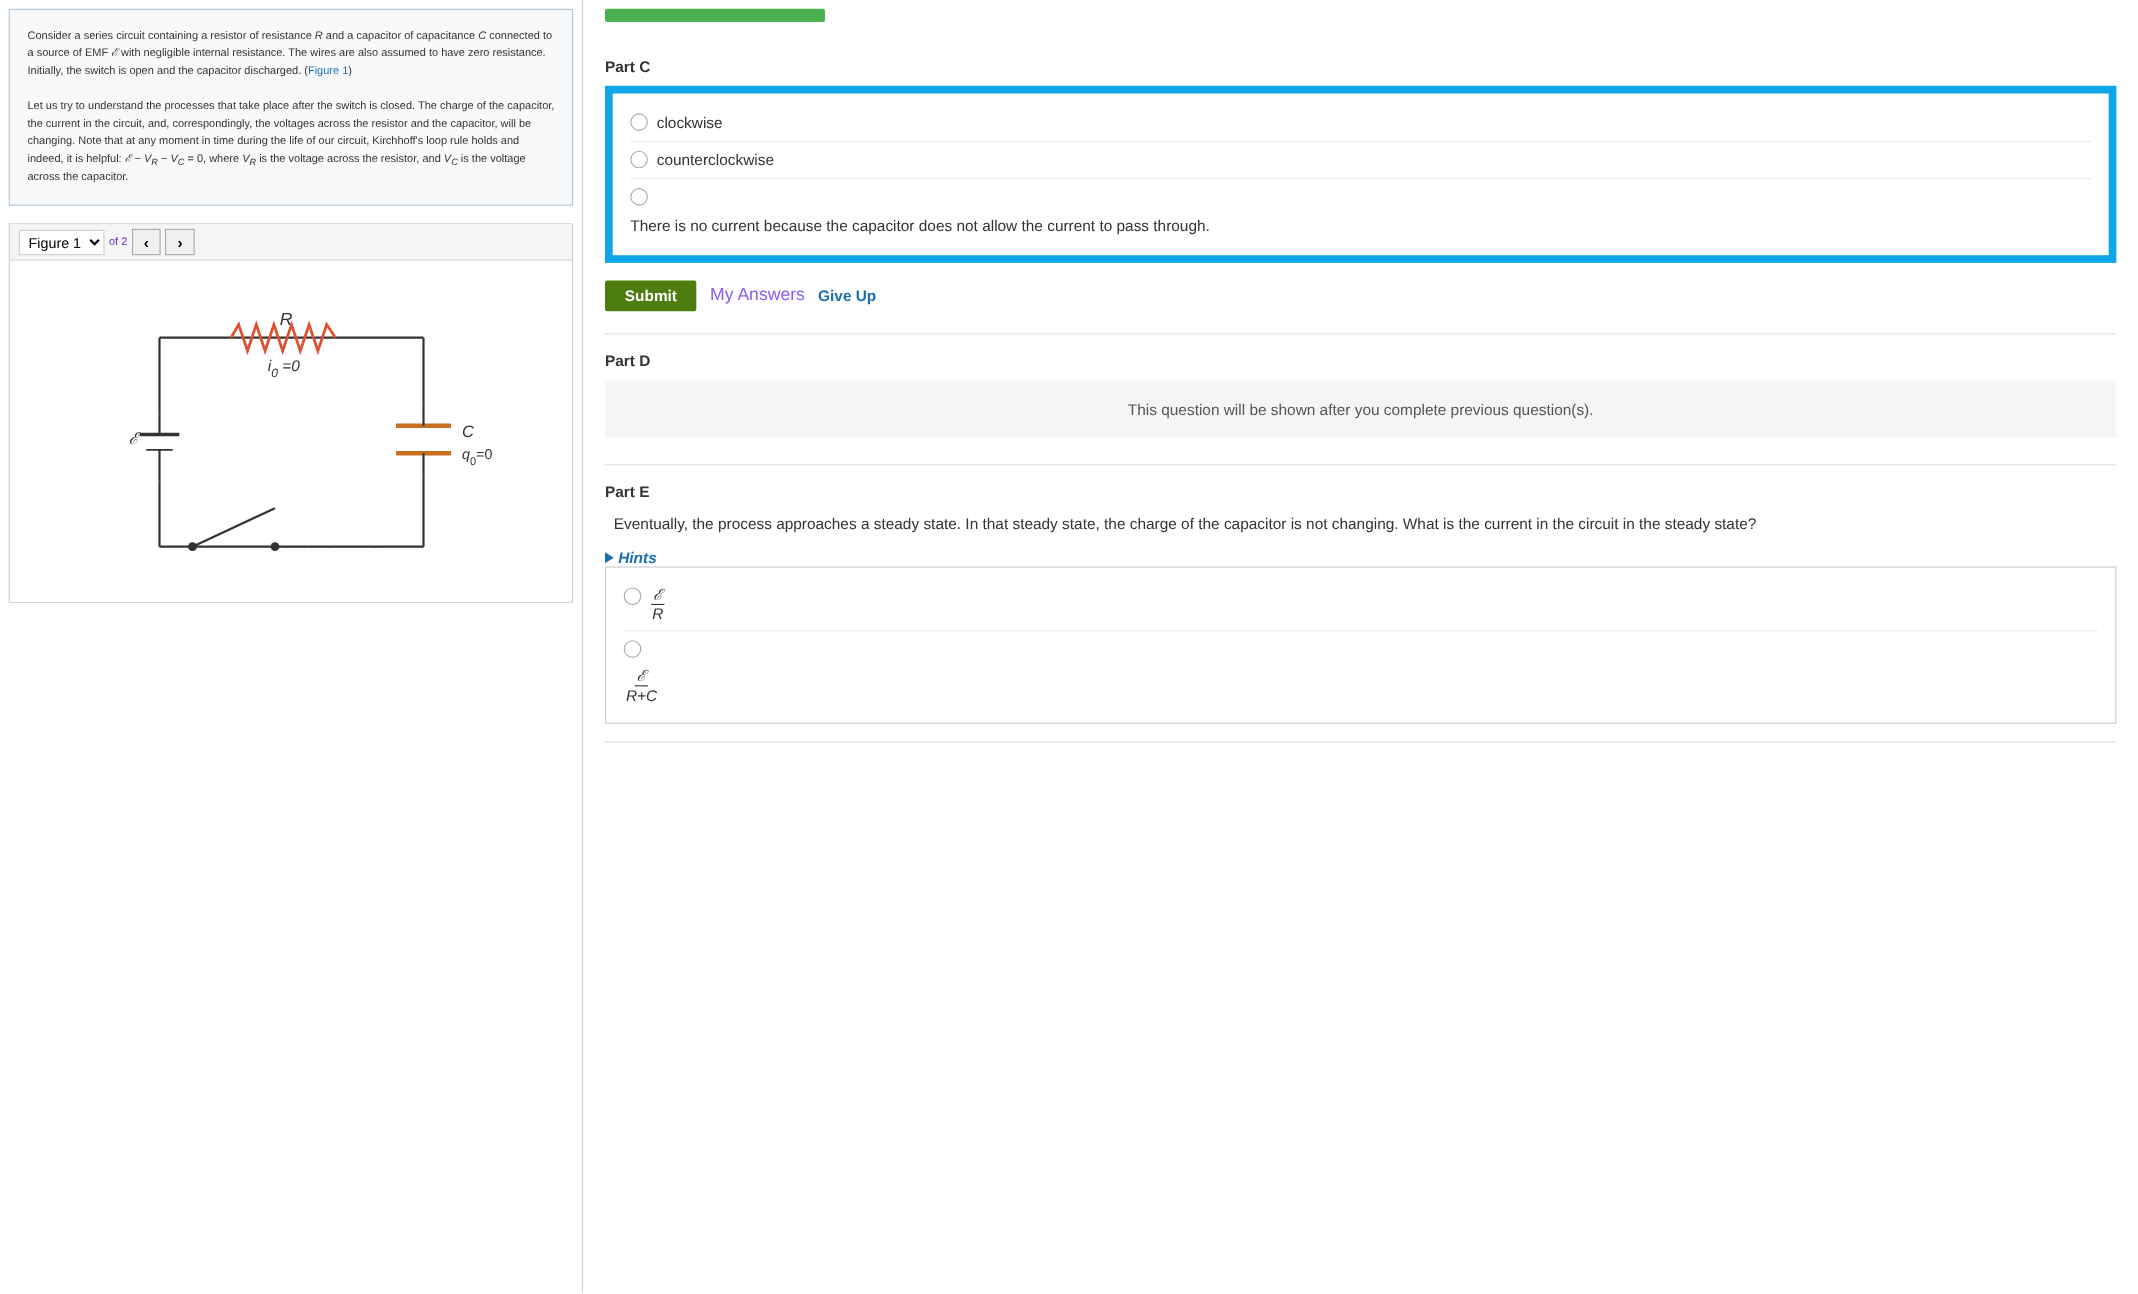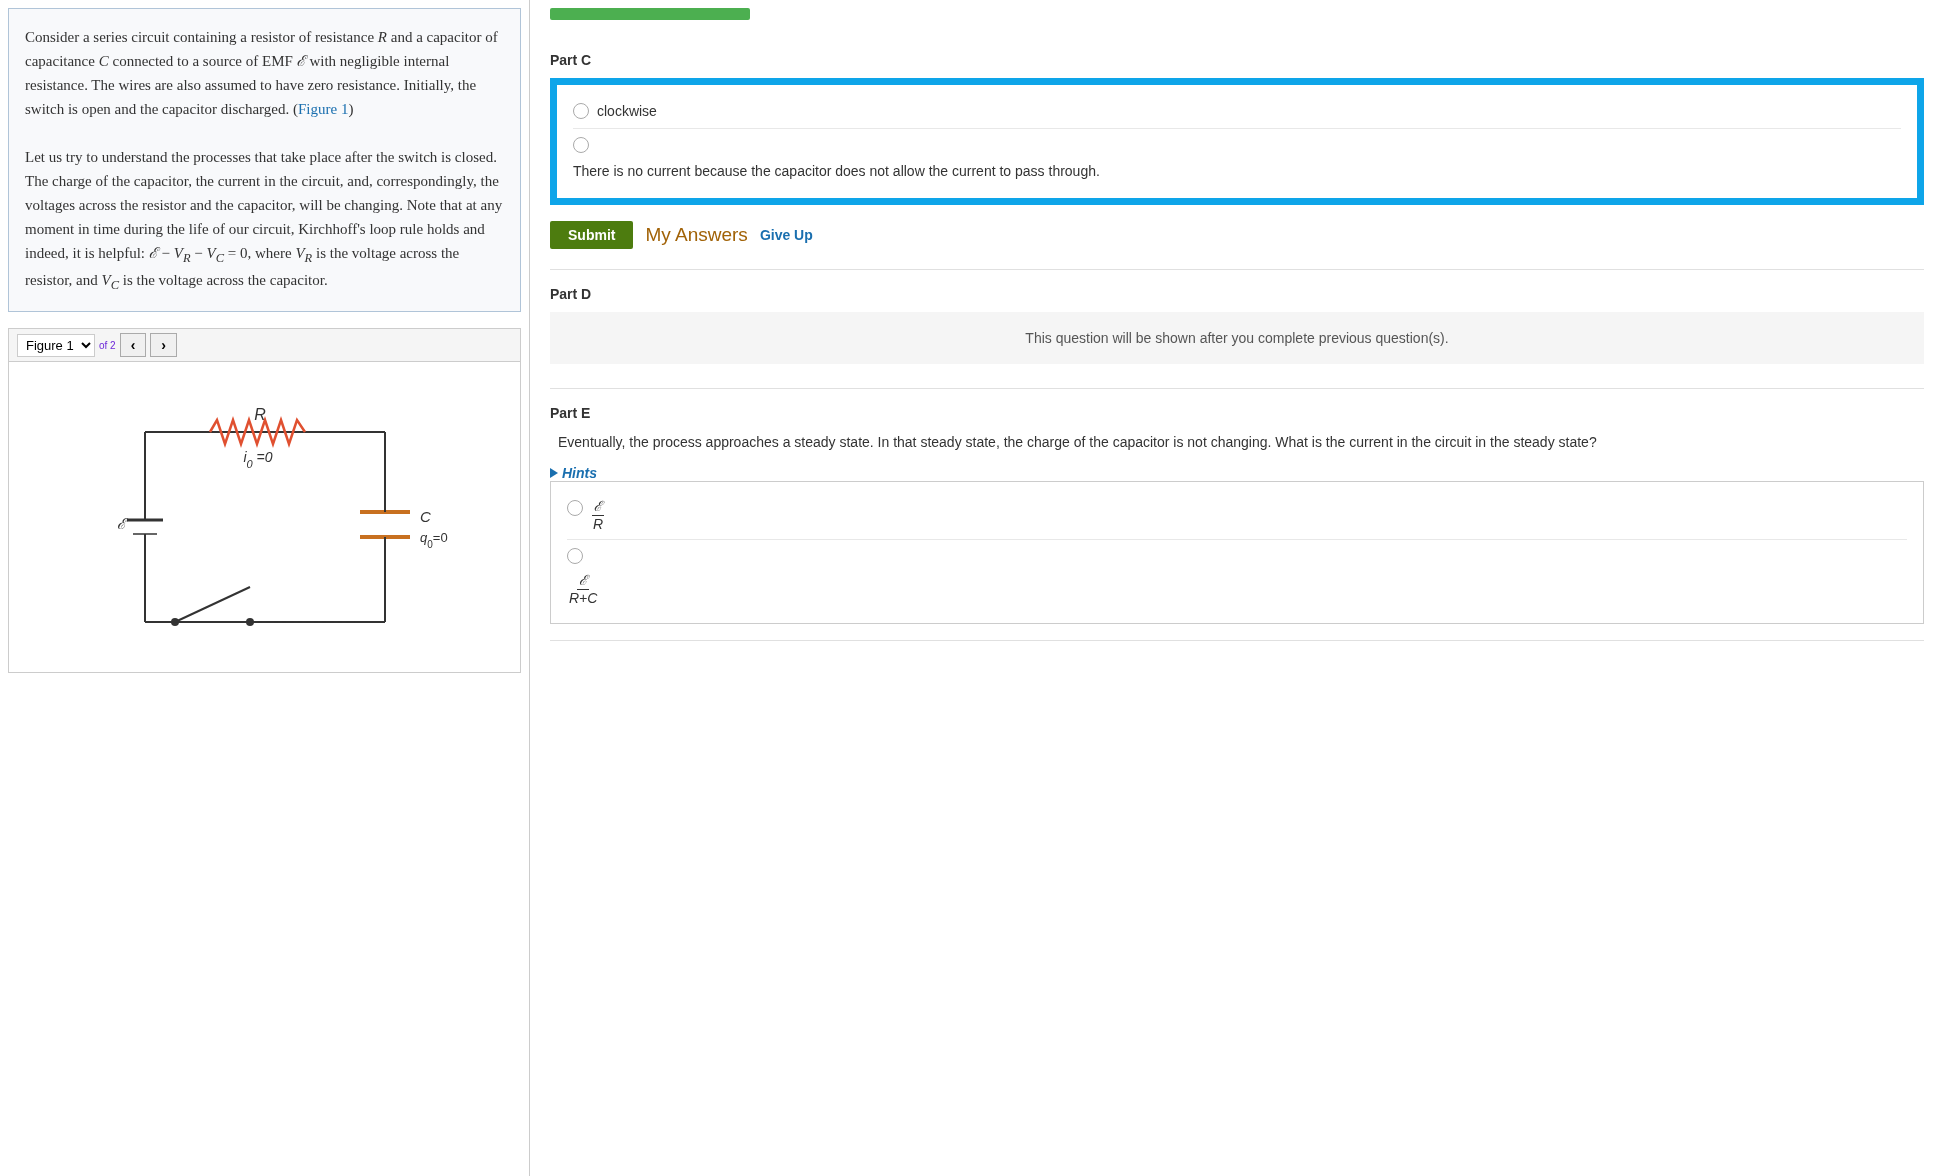--- a/index.html
+++ b/index.html
@@ -12,23 +12,22 @@
       border-right: 1px solid #ccc;
       display: flex;
       flex-direction: column;
       overflow-y: auto;
     }
     .problem-text {
       padding: 16px;
       border: 1px solid #b0c4d8;
       margin: 8px;
       background: #f8f9fb;
-      font-size: 15px;
+      font-size: 10px;
       line-height: 1.6;
-      font-family: Liberation Serif, serif;
     }
     .problem-text .figure-link {
       color: #1a6faf;
       text-decoration: none;
     }
     .math-italic { font-style: italic; }
 
     
     .figure-panel {
       margin: 8px;
@@ -126,22 +125,22 @@
       background: #4d7c0f;
       color: white;
       border: none;
       padding: 6px 18px;
       font-size: 14px;
       font-weight: bold;
       cursor: pointer;
       border-radius: 2px;
     }
     .btn-myanswers {
-      color: #a16207;
-      font-size: 19px;
+      color: #8b5cf6;
+      font-size: 16px;
       background: none;
       border: none;
       cursor: pointer;
     }
     .btn-giveup {
       color: #1a6faf;
       font-size: 14px;
       background: none;
       border: none;
       cursor: pointer;
@@ -307,20 +306,24 @@
   <div class="part-section">
     <div class="part-title">Part C</div>
 
     <div class="options-box">
       <div class="option-item">
         <div class="option-radio"></div>
         <span>clockwise</span>
       </div>
       <div class="option-item">
         <div class="option-radio"></div>
+        <span>counterclockwise</span>
+      </div>
+      <div class="option-item">
+        <div class="option-radio"></div>
         <span>There is no current because the capacitor does not allow the current to pass through.</span>
       </div>
     </div>
 
     <div class="btn-row">
       <button class="btn-submit">Submit</button>
       <button class="btn-myanswers">My Answers</button>
       <a href="#" class="btn-giveup">Give Up</a>
     </div>
   </div>

